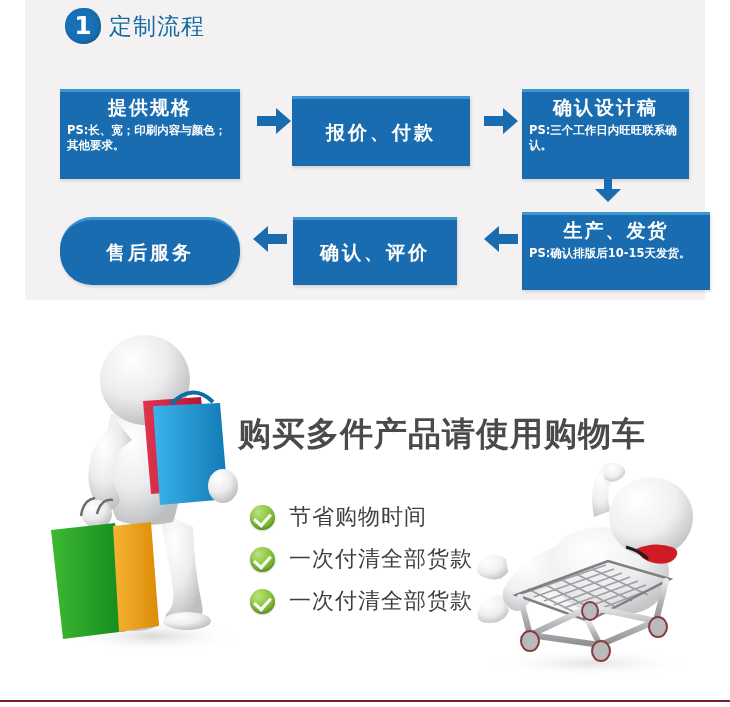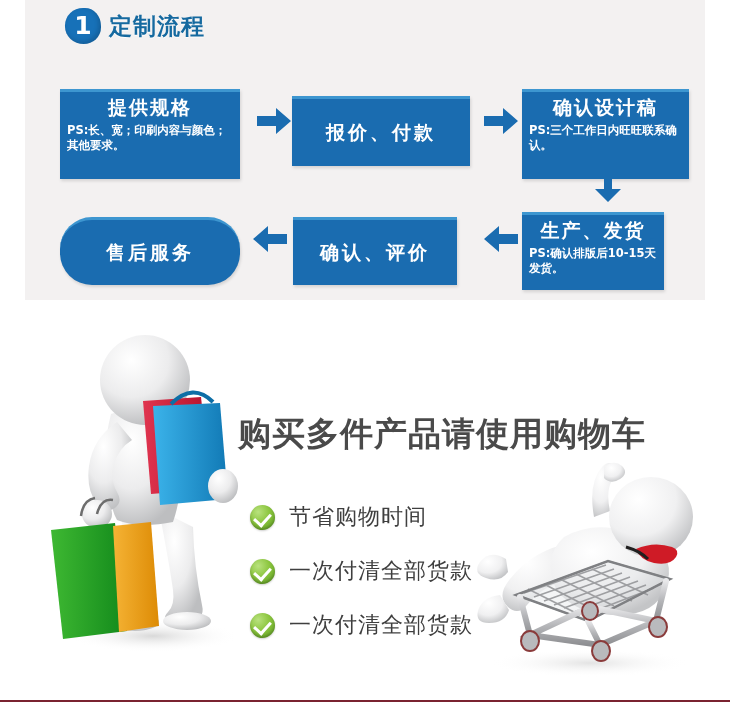--- a/index.html
+++ b/index.html
@@ -38,21 +38,21 @@
   #step-badge .num {
     position:absolute; inset:0;
     display:flex; align-items:center; justify-content:center;
     color:#ffffff; font-size:25px; font-weight:bold;
     font-family:"DejaVu Sans","Liberation Sans",sans-serif;
     line-height:1; padding-bottom:2px;
   }
   #flow-title {
     color:#15699f;
     font-size:23px;
-    font-weight:bold;
+    font-weight:normal;
     letter-spacing:1px;
     text-shadow:0 1px 0 rgba(255,255,255,.8);
   }
 
   
   .fbox {
     position:absolute;
     background:#1a6cb0;
     border-top:3px solid #3d96d0;
     color:#ffffff;
@@ -79,21 +79,21 @@
   }
   .fbox.centered {
     display:flex; align-items:center; justify-content:center;
   }
   .fbox.centered .btitle { letter-spacing:3px; }
 
   
   #box-spec     { left:35px;  top:81px;  width:180px; height:90px; }
   #box-quote    { left:267px; top:88px;  width:178px; height:70px; }
   #box-confirm  { left:497px; top:81px;  width:167px; height:90px; }
-  #box-produce  { left:497px; top:204px; width:142px; height:78px; }
+  #box-produce  { left:497px; top:204px; width:188px; height:78px; }
   #box-review   { left:268px; top:209px; width:164px; height:68px; }
   #box-after    { left:35px;  top:209px; width:180px; height:68px;border-radius:32px; }
 
   
   .arrow { position:absolute; }
   .arrow svg { display:block; }
 
   #arrow-1 { left:232px; top:108px; }
   #arrow-2 { left:459px; top:108px; }
   #arrow-3 { left:570px; top:172px; }
@@ -115,21 +115,21 @@
     font-weight:bold;
     color:#4a4a4a;
     letter-spacing:1px;
     white-space:nowrap;
     font-family:"DejaVu Sans","Liberation Sans",sans-serif;
   }
 
   #benefits {
     position:absolute;
     left:250px; top:202px;
-    display:flex; flex-direction:column; gap:24px;
+    display:flex; flex-direction:column; gap:12px;
   }
   .benefit { display:flex; align-items:center; gap:14px; }
   .check {
     width:25px; height:25px; flex:0 0 auto;
     border-radius:50%;
     background:radial-gradient(circle at 33% 28%, #b9e27e 0%, #8cc63f 45%, #5a9c20 100%);
     box-shadow:inset 0 -2px 3px rgba(0,0,0,.22), 0 1px 2px rgba(0,0,0,.2);
     position:relative;
   }
   .check::after {

